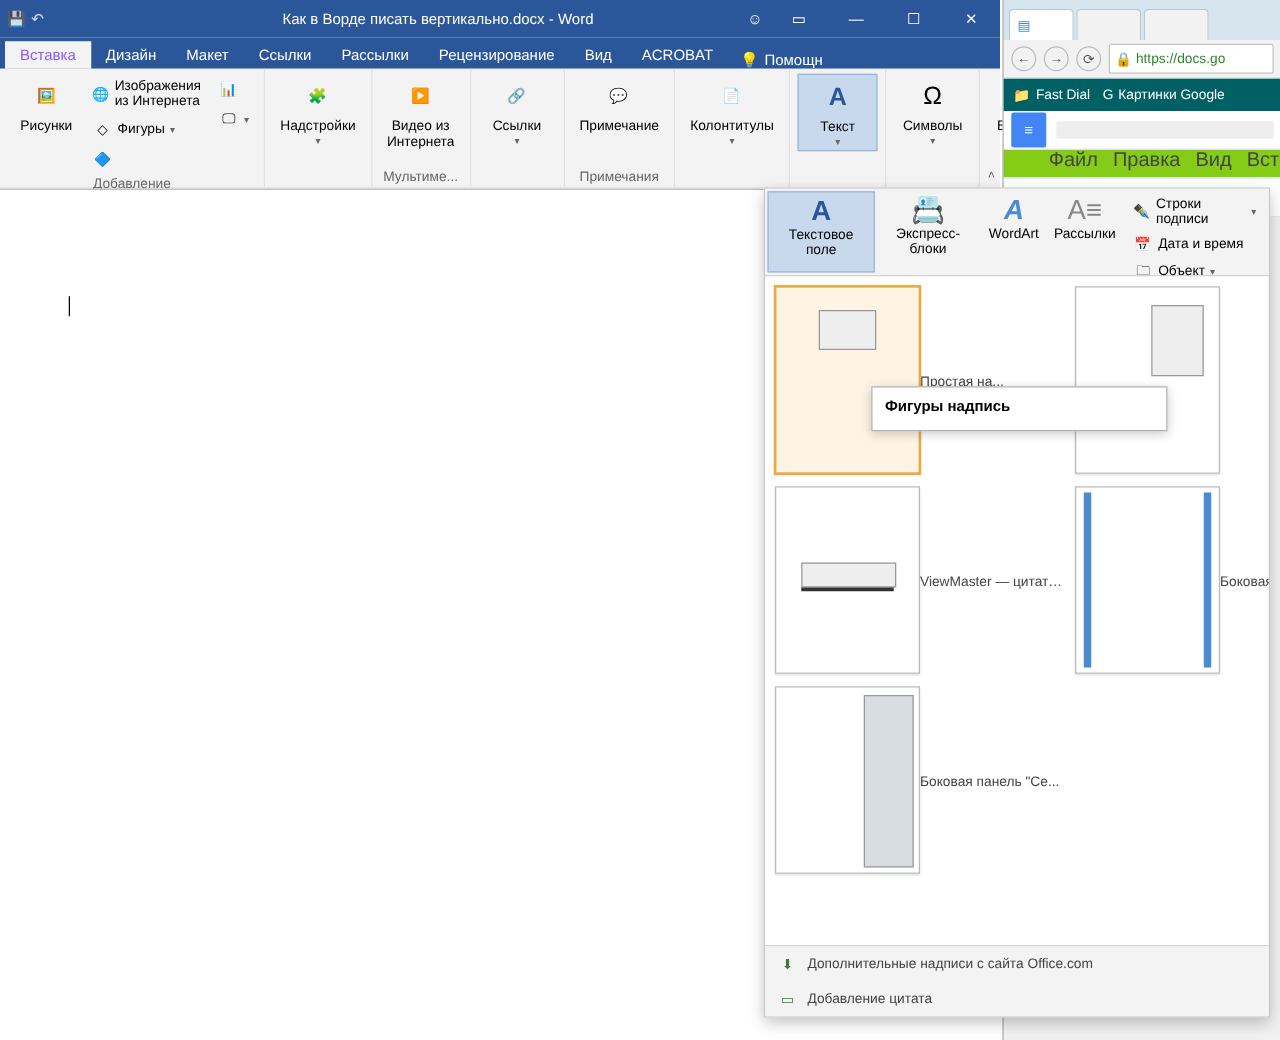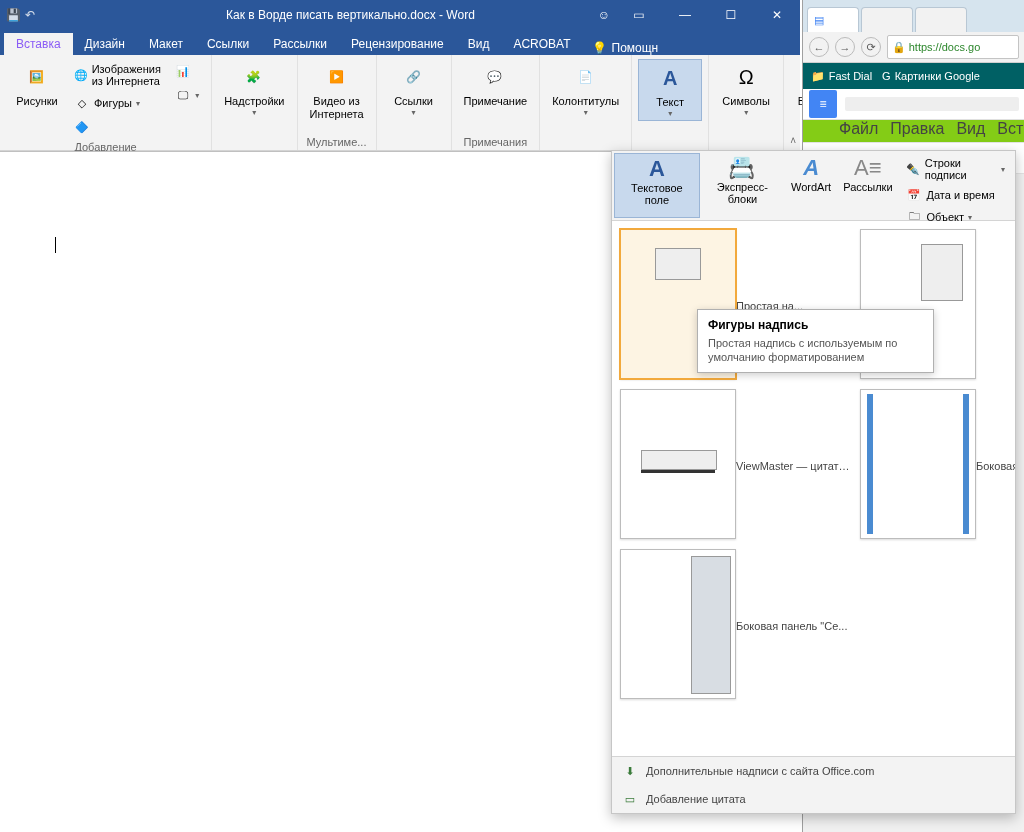--- a/index.html
+++ b/index.html
@@ -320,21 +320,20 @@
       </div>
     </div>
     <div class="gscroll">
       <div class="arrow">▲</div>
       <div style="flex:1"></div>
       <div class="arrow">▼</div>
     </div>
 
     <div class="tooltip">
       <div class="tt-title">Фигуры надпись</div>
-      <div class="tt-body">Простая надпись с используемым по умолчанию форматированием</div>
     </div>
   </div>
   <div class="gfooter">
     <div class="gfooter-row">
         <span class="ico">⬇</span>
         <span>Дополнительные надписи с сайта Office.com</span>
       </div>
     <div class="gfooter-row">
         <span class="ico">▭</span>
         <span>Добавление цитата</span>

